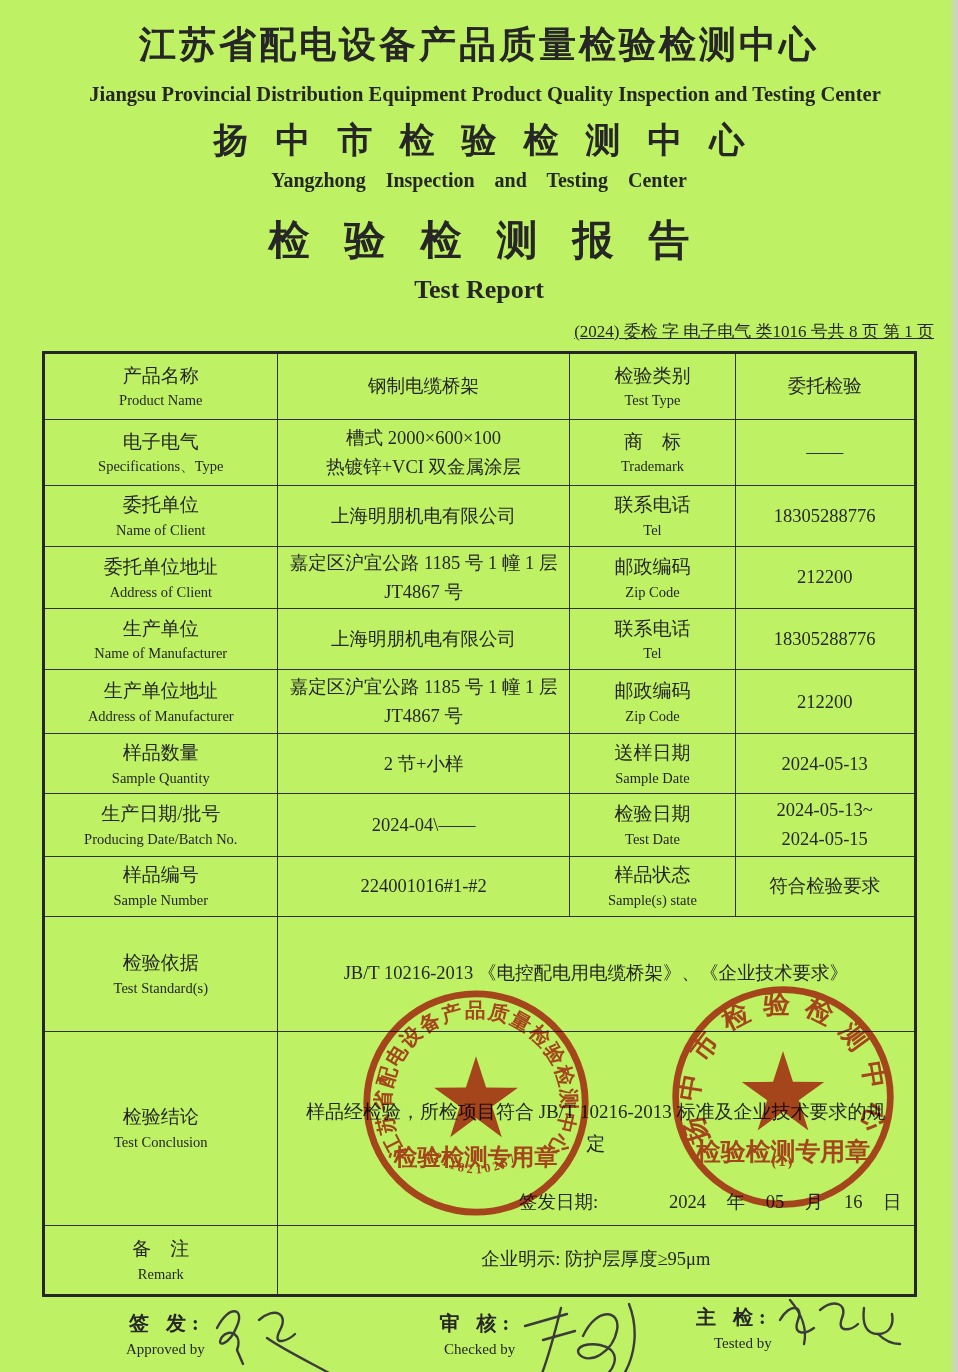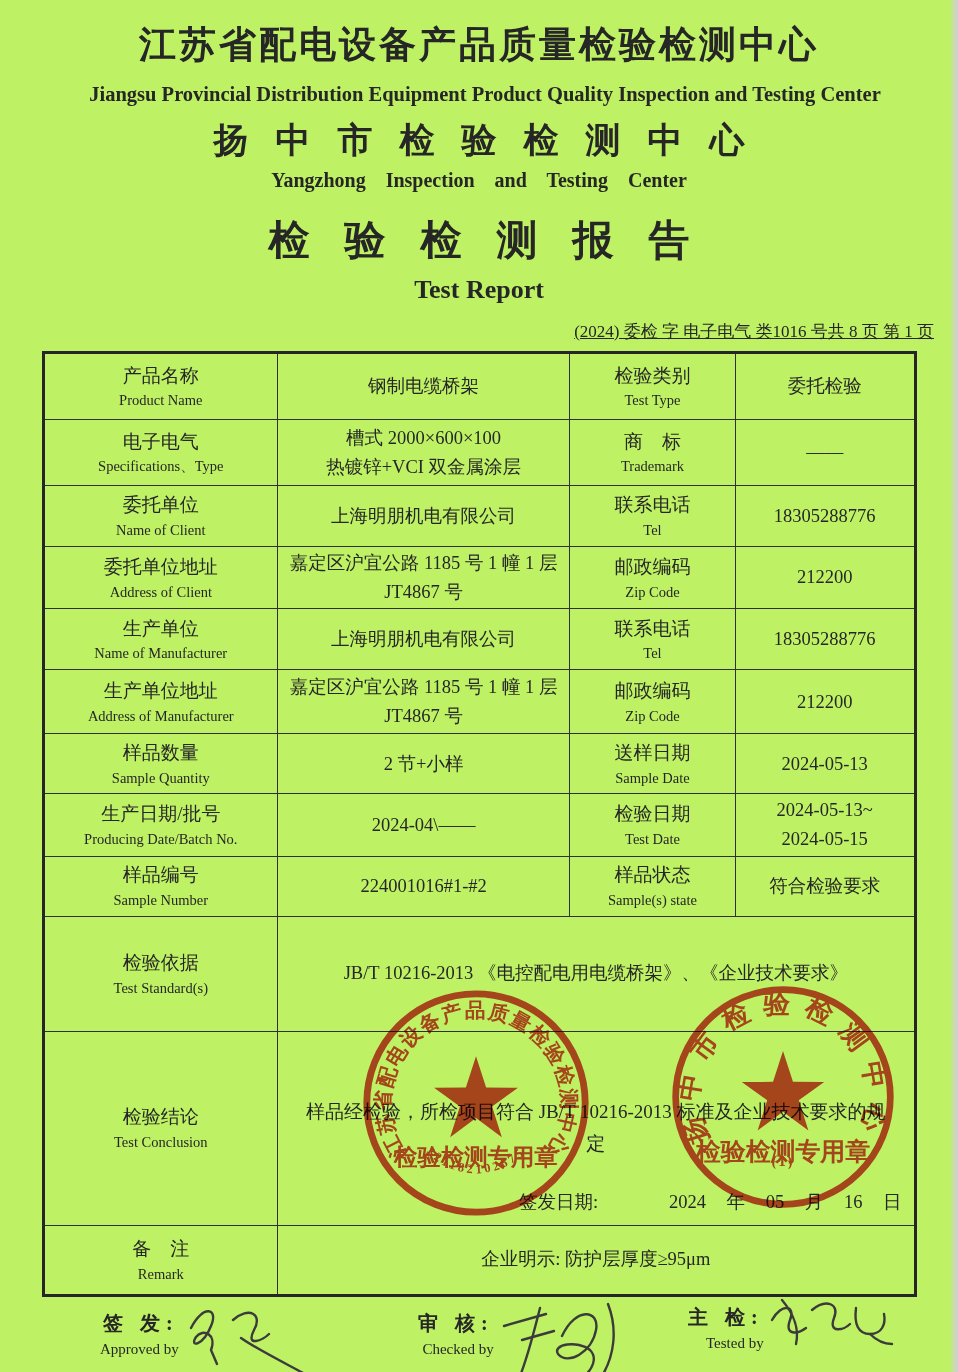--- a/index.html
+++ b/index.html
@@ -46,21 +46,21 @@
   .stamp-ring { fill:none; stroke:#d8342e; stroke-width:7; }
   .stamp-arc-text { fill:#d8342e; font-weight:bold; }
   .stamp-label { fill:#d8342e; font-weight:bold; }
   .stamp-star { fill:#d8342e; }
   .stamp-bottom { fill:#d8342e; font-weight:bold; }
 
   
   .sig-group { position:absolute; display:flex; align-items:flex-start; }
   .sig-labels { text-align:right; padding-top:12px; }
   .sig-cn { display:block; font-size:20px; letter-spacing:6px; font-weight:bold; }
-  .sig-en { display:block; font-size:15px; margin-top:4px; }
+  .sig-en { display:block; font-size:15px; margin-top:4px;margin-left:26px; }
   .sig-svg { margin-left:2px; }
   .sig-svg path { fill:none; stroke:#3b3b3b; stroke-width:2.4; stroke-linecap:round; stroke-linejoin:round; }
 </style>
 </head>
 <body>
 
 <div class="page">
 
   <div class="hdr">
     <div class="org-cn">江苏省配电设备产品质量检验检测中心</div>

